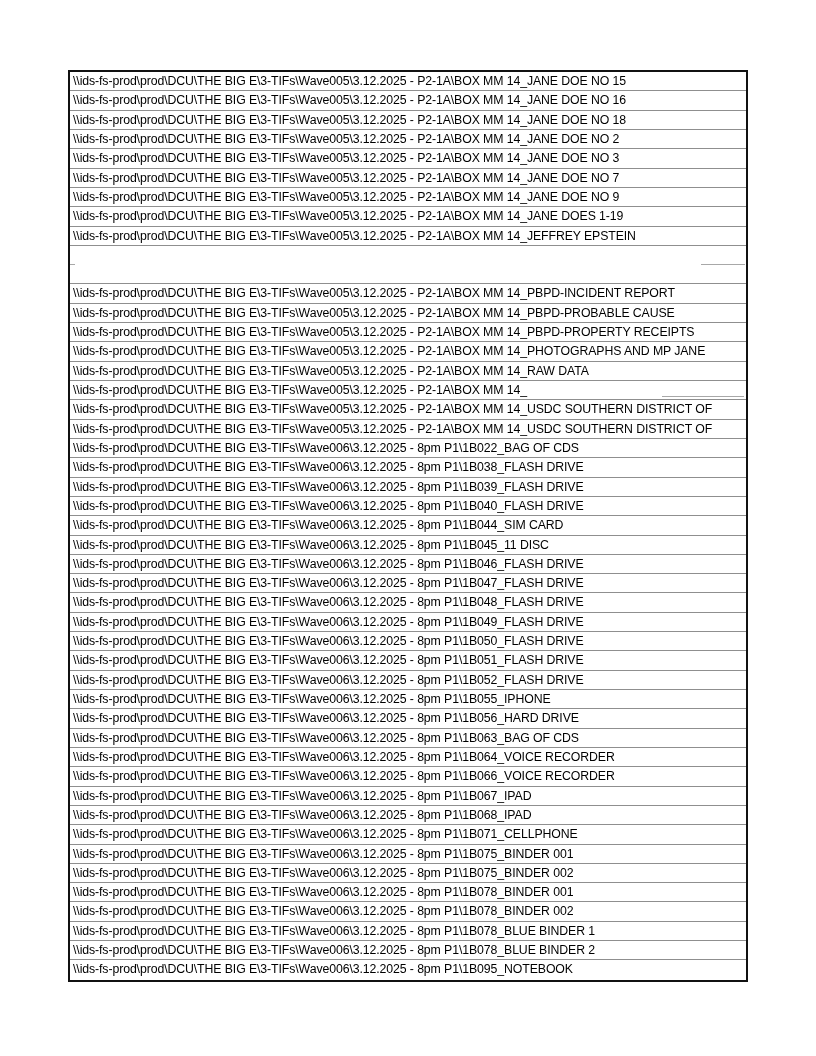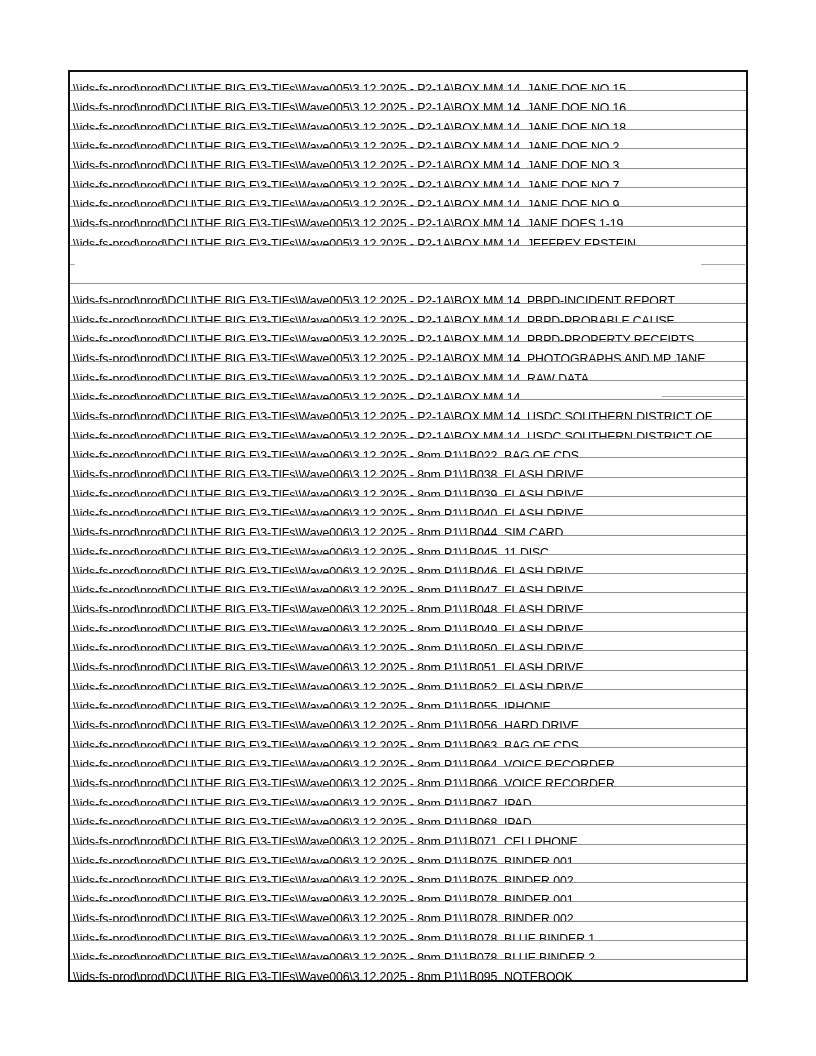--- a/index.html
+++ b/index.html
@@ -39,21 +39,20 @@
   .row.gap {
     height: 38.64px;
   }
   .cell-text {
     display: block;
     padding-left: 3px;
     font-size: 12.3px;
     line-height: 18.6px;
     letter-spacing: -0.1px;
     color: #000000;
-    margin-top: 8px;
   }
   
   .remnant {
     position: absolute;
     height: 1px;
     background: #a8a8a8;
   }
   .remnant.gap-right {
     top: 18px;
     right: 1px;

